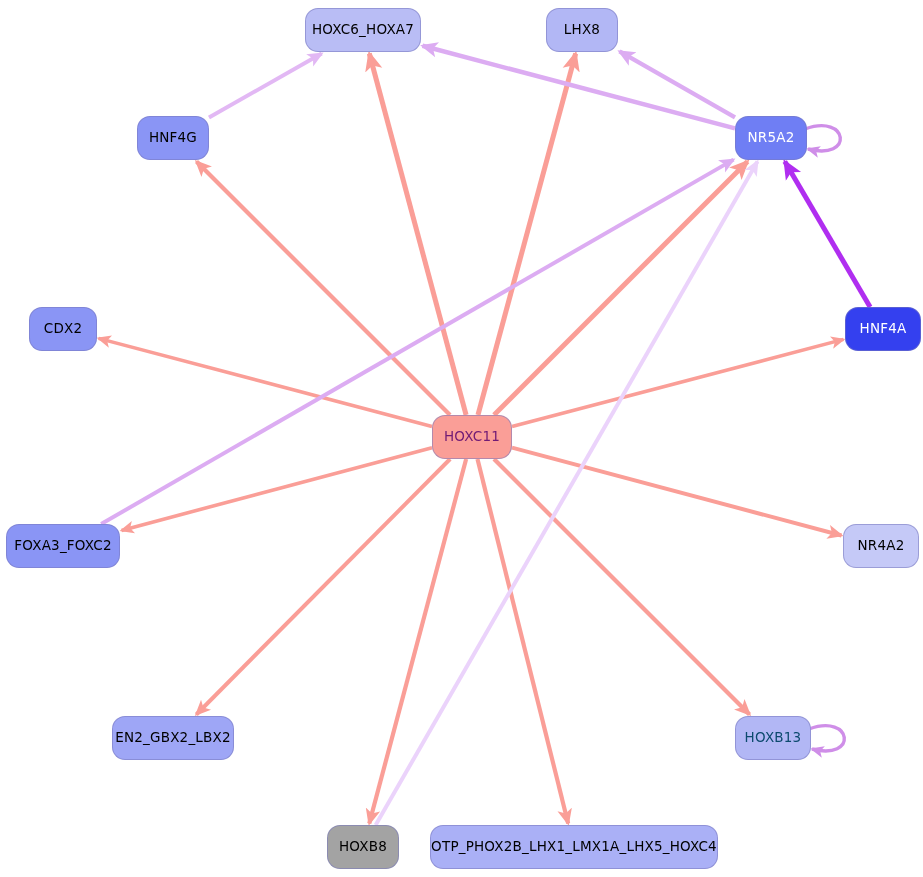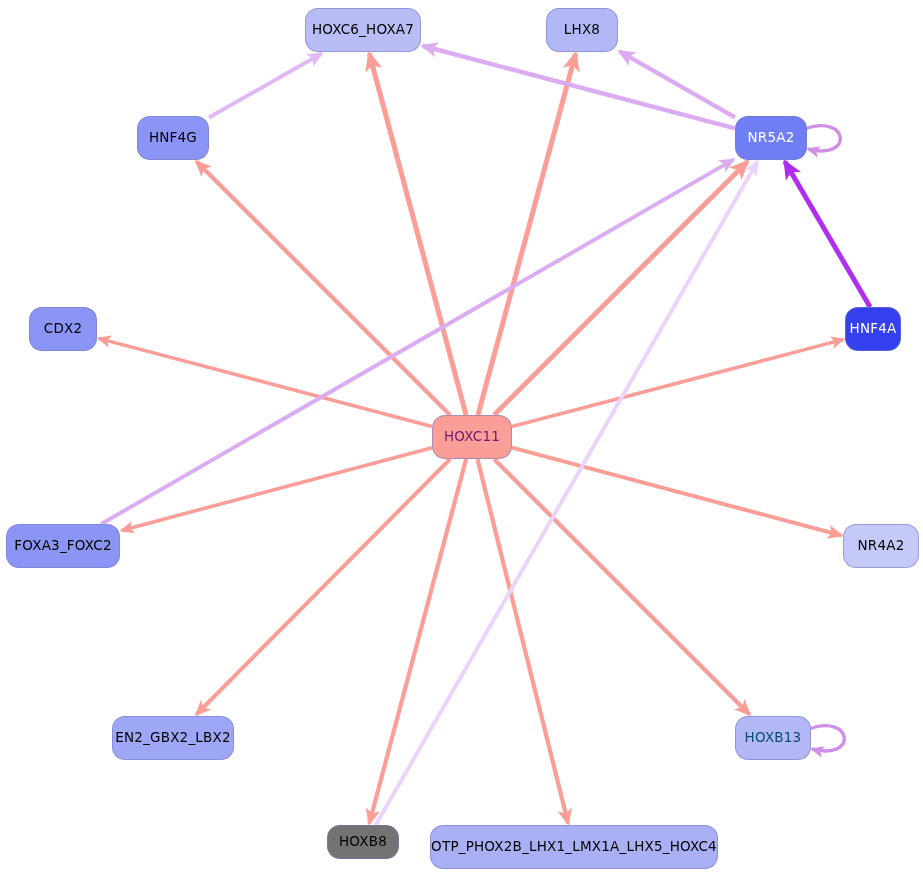--- a/index.html
+++ b/index.html
@@ -100,38 +100,38 @@
       </div>
       <div class="node" style="left: 735px; top: 116px; width: 72px; height: 44px; background: rgb(111, 126, 244); color: rgb(255, 255, 255);">
         <span class="node-label">NR5A2</span>
       </div>
       <div class="node" style="left: 137px; top: 116px; width: 72px; height: 44px; background: rgb(138, 149, 245); color: rgb(0, 0, 0);">
         <span class="node-label">HNF4G</span>
       </div>
       <div class="node" style="left: 29px; top: 307px; width: 68px; height: 44px; background: rgb(138, 149, 245); color: rgb(0, 0, 0);">
         <span class="node-label">CDX2</span>
       </div>
-      <div class="node" style="left: 845px; top: 307px; width: 56px; height: 44px; background: rgb(52, 64, 239); color: rgb(255, 255, 255);">
+      <div class="node" style="left: 845px; top: 307px; width: 76px; height: 44px; background: rgb(52, 64, 239); color: rgb(255, 255, 255);">
         <span class="node-label">HNF4A</span>
       </div>
       <div class="node" style="left: 432px; top: 415px; width: 80px; height: 44px; background: rgb(250, 158, 151); color: #701a75;">
         <span class="node-label">HOXC11</span>
       </div>
       <div class="node" style="left: 6px; top: 524px; width: 114px; height: 44px; background: rgb(138, 149, 245); color: rgb(0, 0, 0);">
         <span class="node-label">FOXA3_FOXC2</span>
       </div>
       <div class="node" style="left: 843px; top: 524px; width: 76px; height: 44px; background: rgb(197, 201, 247); color: rgb(0, 0, 0);">
         <span class="node-label">NR4A2</span>
       </div>
       <div class="node" style="left: 112px; top: 716px; width: 122px; height: 44px; background: rgb(158, 166, 246); color: rgb(0, 0, 0);">
         <span class="node-label">EN2_GBX2_LBX2</span>
       </div>
       <div class="node" style="left: 735px; top: 716px; width: 76px; height: 44px; background: rgb(178, 183, 245); color: #0c4a6e;">
         <span class="node-label">HOXB13</span>
       </div>
-      <div class="node" style="left: 327px; top: 825px; width: 72px; height: 34px; background: #737373; color: rgb(0, 0, 0);">
+      <div class="node" style="left: 327px; top: 825px; width: 72px; height: 44px; background: #a3a3a3; color: rgb(0, 0, 0);">
         <span class="node-label">HOXB8</span>
       </div>
       <div class="node" style="left: 430px; top: 825px; width: 288px; height: 44px; background: rgb(170, 176, 246); color: rgb(0, 0, 0);">
         <span class="node-label">OTP_PHOX2B_LHX1_LMX1A_LHX5_HOXC4</span>
       </div>
     </div>
 </div>
 
 </body></html>

